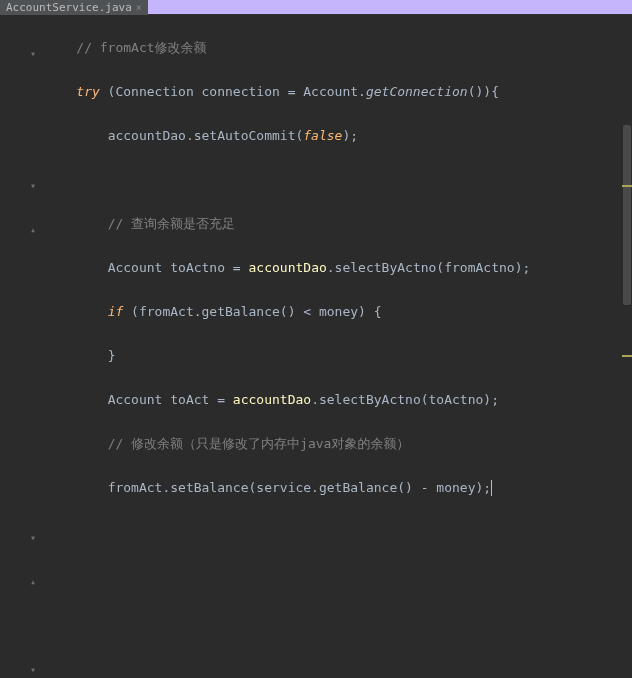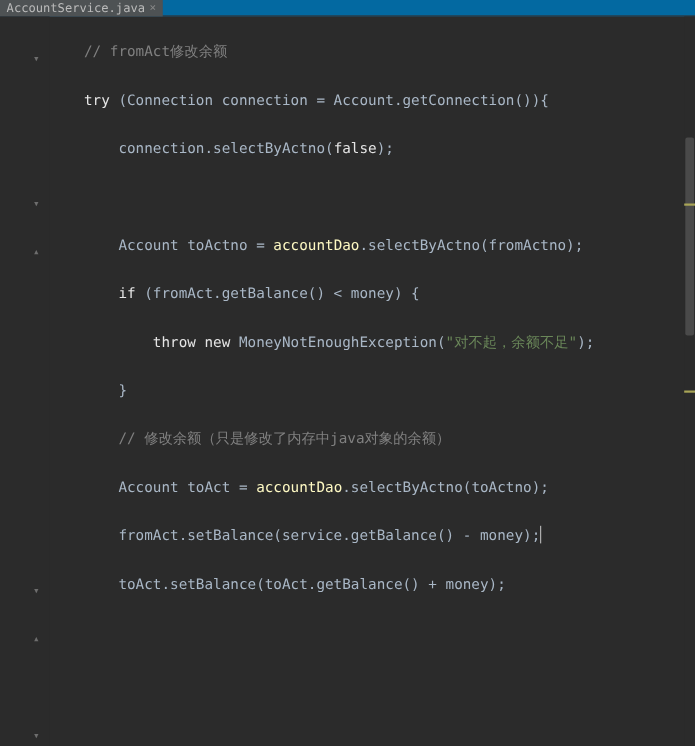--- a/index.html
+++ b/index.html
@@ -6,21 +6,21 @@
   body {
     background: #2b2b2b;
     font-family: "Menlo", "Monaco", "Consolas", monospace;
     font-size: 13px;
     line-height: 22px;
     width: 632px;
     height: 678px;
     overflow: hidden;
   }
   .tab-bar {
-    background: #0369a1;
+    background: #c4b5fd;
     height: 15px;
     display: flex;
     border-bottom: 1px solid #323232;
   }
   .tab {
     background: #4e5254;
     color: #bbbbbb;
     font-size: 11px;
     padding: 0 6px;
     height: 15px;
@@ -50,25 +50,25 @@
     height: 10px;
     color: #6e6e6e;
     font-size: 10px;
   }
   .code {
     padding-left: 0;
     color: #a9b7c6;
     white-space: pre;
   }
   .line { height: 22px; }
-  .kw { color: #e5e5e5; }
+  .kw { color: #fdba74; font-style: italic; }
   .comment { color: #808080; }
   .string { color: #6a8759; }
   .field { color: #fef9c3; }
-  .italic-call { color: #a9b7c6; }
+  .italic-call { font-style: italic; color: #a9b7c6; }
   .caret {
     display: inline-block;
     width: 1px;
     height: 16px;
     background: #bbbbbb;
     vertical-align: middle;
     position: relative;
     top: -1px;
   }
   .scrollbar {
@@ -103,30 +103,29 @@
     <div class="fold-marker" style="top:28px">▾</div>
     <div class="fold-marker" style="top:160px">▾</div>
     <div class="fold-marker" style="top:204px">▴</div>
     <div class="fold-marker" style="top:512px">▾</div>
     <div class="fold-marker" style="top:556px">▴</div>
     <div class="fold-marker" style="top:644px">▾</div>
   </div>
   <div class="code">
 <div class="line">    <span class="comment"><span>// fromAct</span><span>修改余额</span></span></div>
 <div class="line">    <span class="kw">try</span><span> (Connection connection = Account.</span><span class="italic-call">getConnection</span><span>()){</span></div>
-<div class="line">        <span>connection.selectByActno(</span><span class="kw">false</span><span>);</span></div>
+<div class="line">        <span>accountDao.setAutoCommit(</span><span class="kw">false</span><span>);</span></div>
 <div class="line"></div>
+<div class="line">        <span class="comment">// 查询余额是否充足</span></div>
 <div class="line">        <span>Account toActno = </span><span class="field">accountDao</span><span>.selectByActno(fromActno);</span></div>
 <div class="line">        <span class="kw">if</span><span> (fromAct.getBalance() &lt; money) {</span></div>
-<div class="line">            <span class="kw">throw new</span><span> MoneyNotEnoughException(</span><span class="string">"对不起，余额不足"</span><span>);</span></div>
 <div class="line">        <span>}</span></div>
+<div class="line">        <span>Account toAct = </span><span class="field">accountDao</span><span>.selectByActno(toActno);</span></div>
 <div class="line">        <span class="comment">// 修改余额（只是修改了内存中java对象的余额）</span></div>
-<div class="line">        <span>Account toAct = </span><span class="field">accountDao</span><span>.selectByActno(toActno);</span></div>
 <div class="line">        <span>fromAct.setBalance(service.getBalance() - money);</span><span class="caret"></span></div>
-<div class="line">        <span>toAct.setBalance(toAct.getBalance() + money);</span></div>
 
 
 
 
 
 
 
 
 
 

